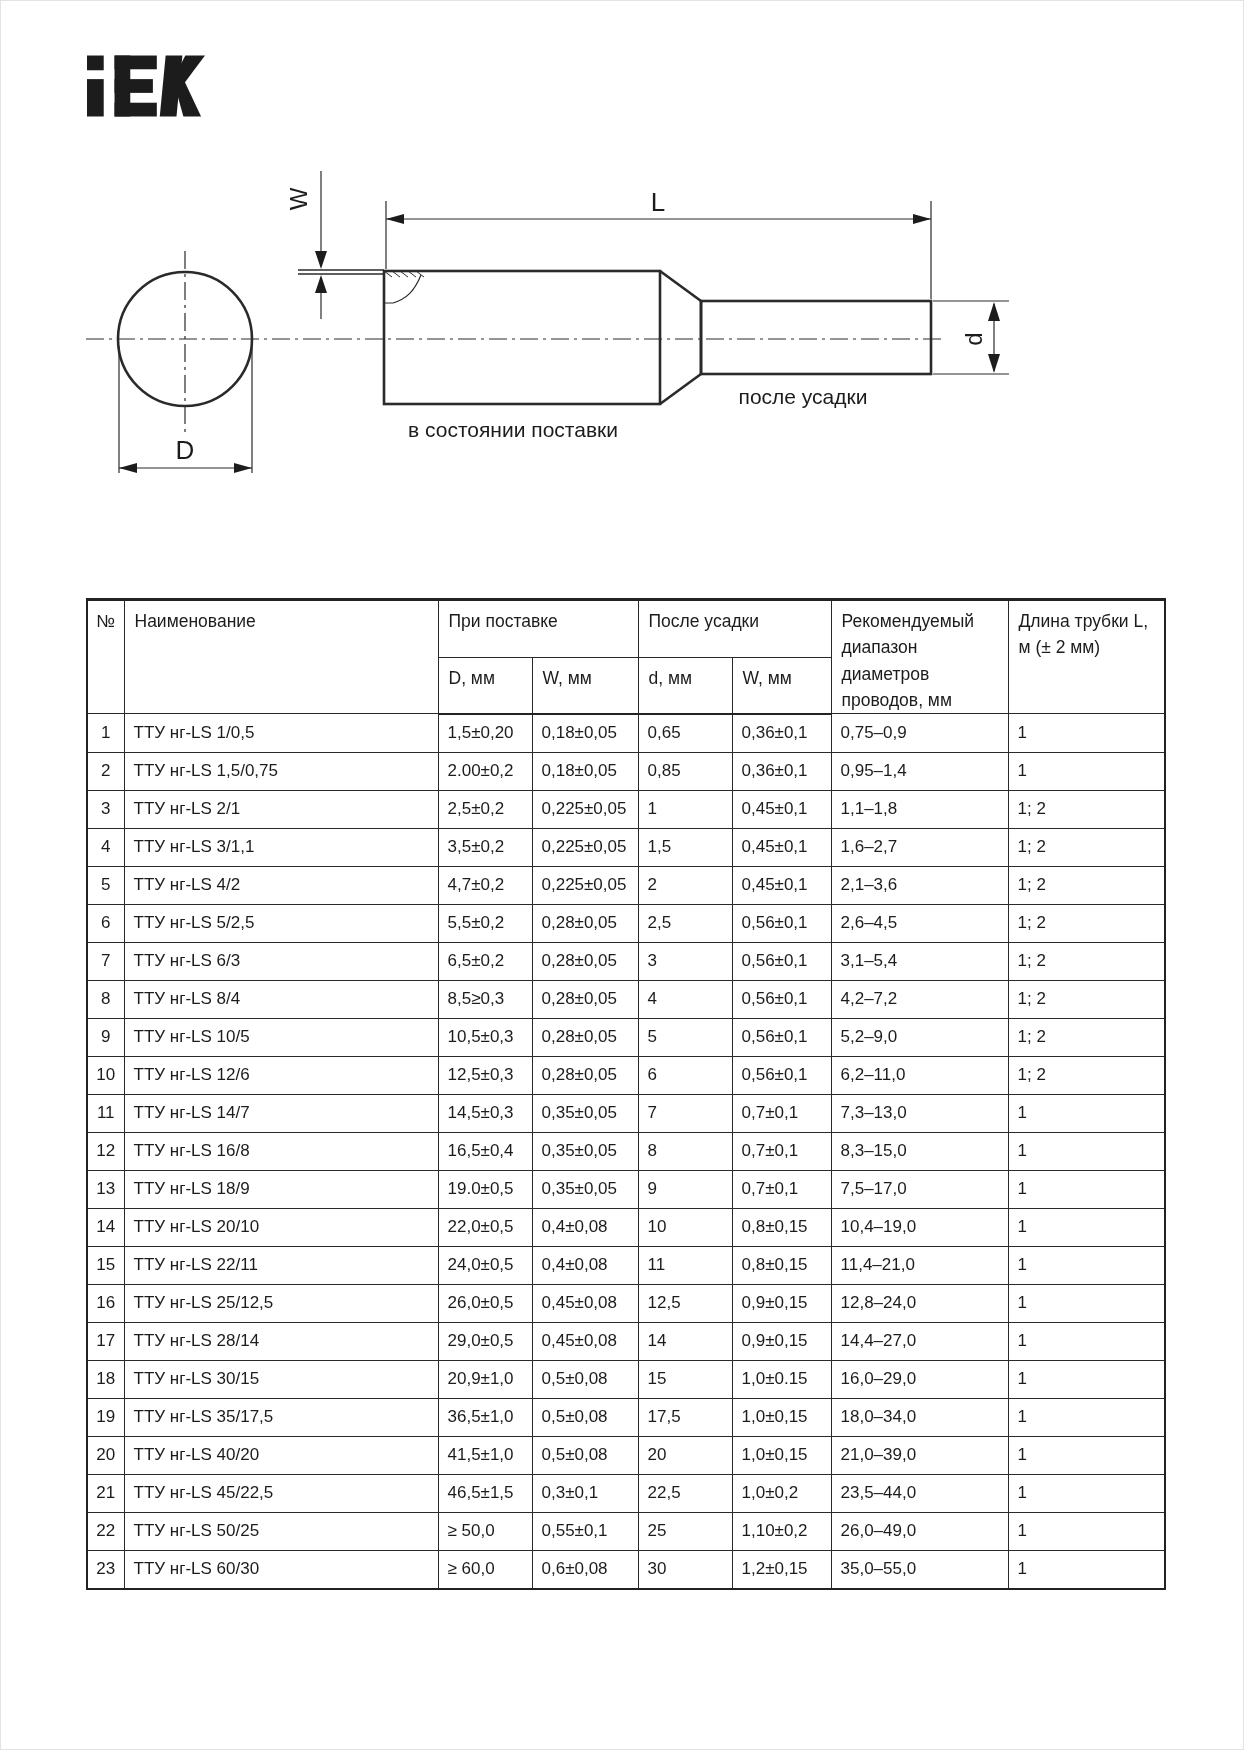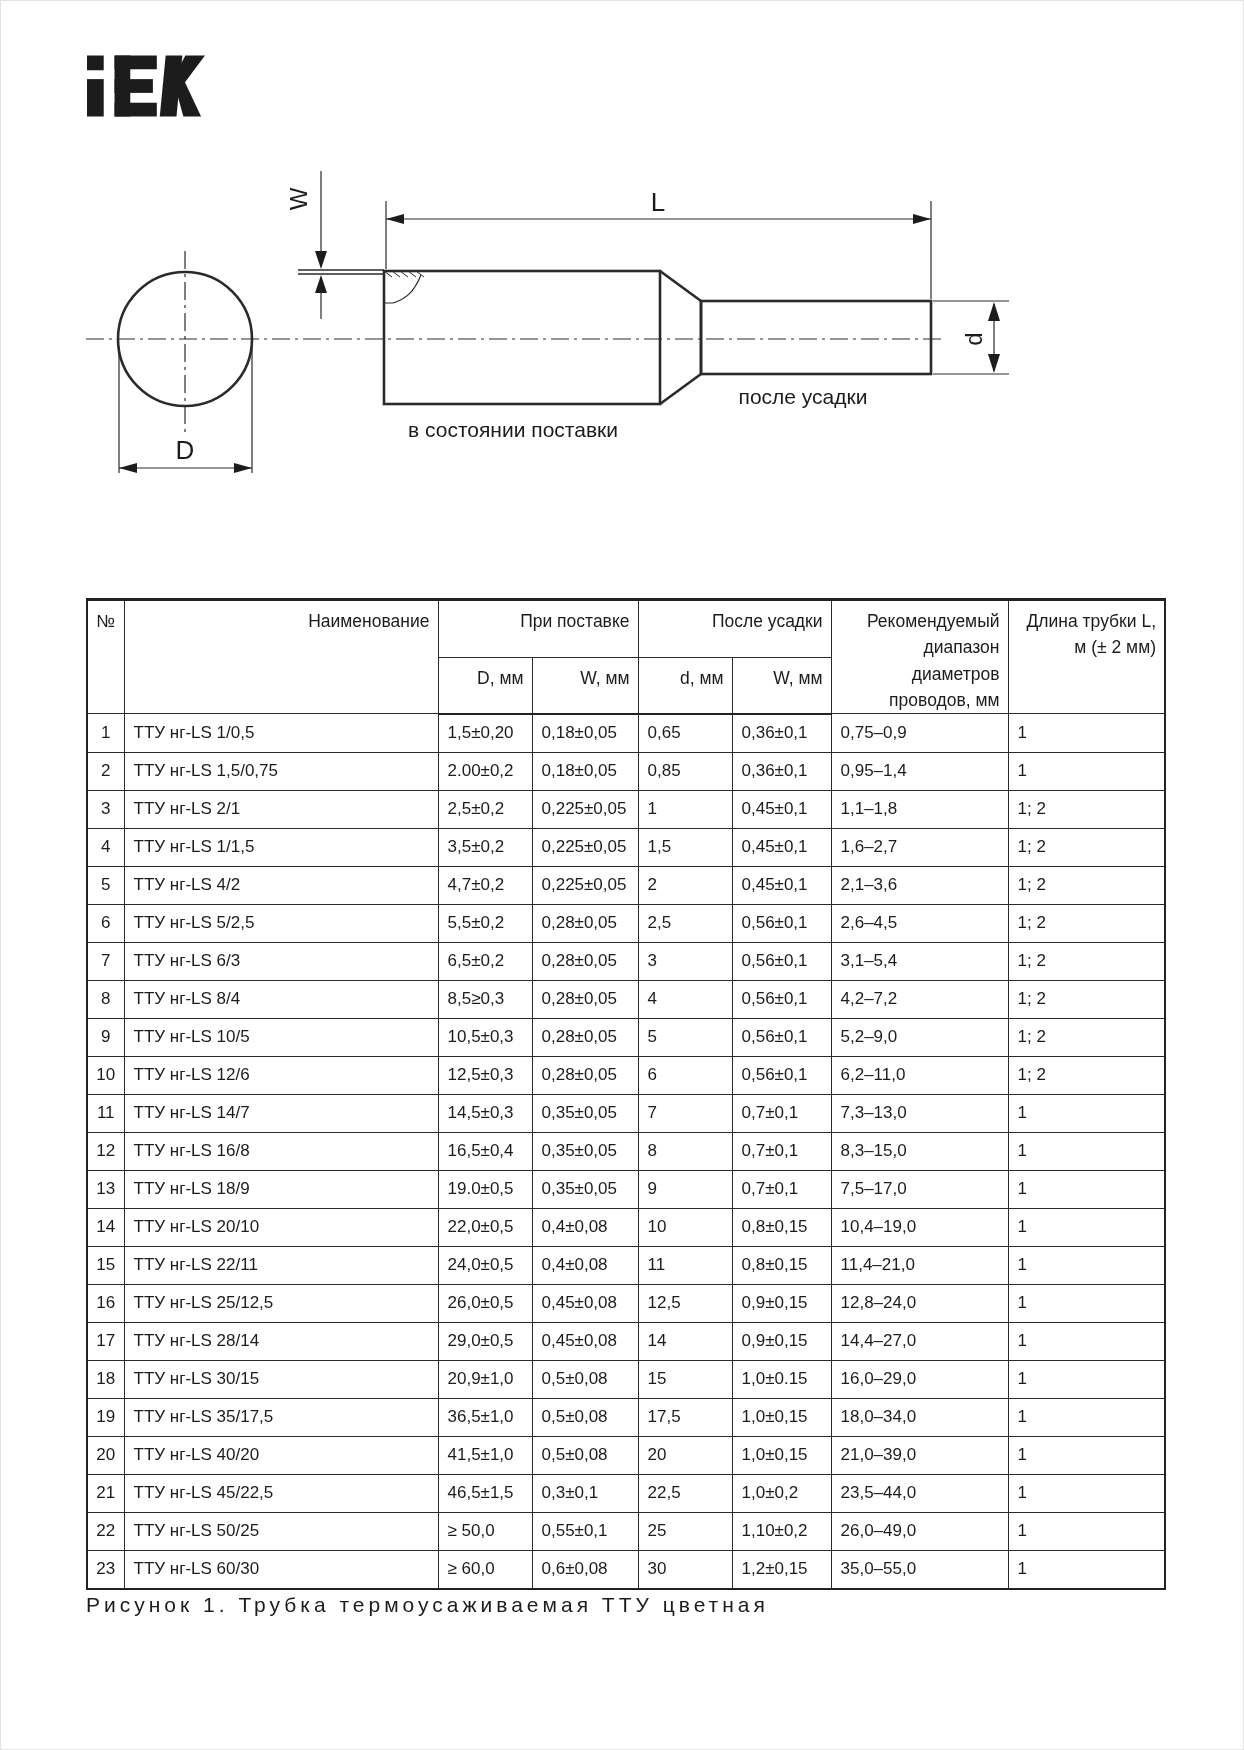--- a/index.html
+++ b/index.html
@@ -18,21 +18,21 @@
 
   table.spec{
     position:absolute;left:85px;top:597px;width:1078px;
     border-collapse:collapse;table-layout:fixed;
     font-size:17px;color:#1c1c1c;
   }
   table.spec{border:2px solid #222;border-top:3px solid #222;}
   table.spec th,table.spec td{border:1px solid #2a2a2a;}
   table.spec thead tr.hrow2 th{border-bottom:2px solid #222;}
   table.spec th{
-    font-weight:normal;text-align:right;vertical-align:top;
+    font-weight:normal;text-align:left;vertical-align:top;
     padding:7px 8px 0 10px;font-size:17.5px;line-height:1.5;
   }
   table.spec th.th-num{text-align:center;padding-left:0;padding-right:0;}
   table.spec td{
     height:37px;vertical-align:middle;padding:0 4px 0 9px;white-space:nowrap;
   }
   table.spec td.c-num{text-align:center;padding:0;}
   table.spec thead tr.hrow1{height:46px;}
   table.spec thead tr.hrow2{height:45px;}
 
@@ -167,21 +167,21 @@
           <td>ТТУ нг-LS 2/1</td>
           <td>2,5±0,2</td>
           <td>0,225±0,05</td>
           <td>1</td>
           <td>0,45±0,1</td>
           <td>1,1–1,8</td>
           <td>1; 2</td>
         </tr>
         <tr>
           <td class="c-num">4</td>
-          <td>ТТУ нг-LS 1/1,5</td>
+          <td>ТТУ нг-LS 3/1,1</td>
           <td>3,5±0,2</td>
           <td>0,225±0,05</td>
           <td>1,5</td>
           <td>0,45±0,1</td>
           <td>1,6–2,7</td>
           <td>1; 2</td>
         </tr>
         <tr>
           <td class="c-num">5</td>
           <td>ТТУ нг-LS 4/2</td>
@@ -368,15 +368,14 @@
           <td>≥ 60,0</td>
           <td>0,6±0,08</td>
           <td>30</td>
           <td>1,2±0,15</td>
           <td>35,0–55,0</td>
           <td>1</td>
         </tr>
       </tbody>
   </table>
 
-  <div class="caption">Рисунок 1. Трубка термоусаживаемая ТТУ цветная</div>
 
 </div>
 
 </body></html>

